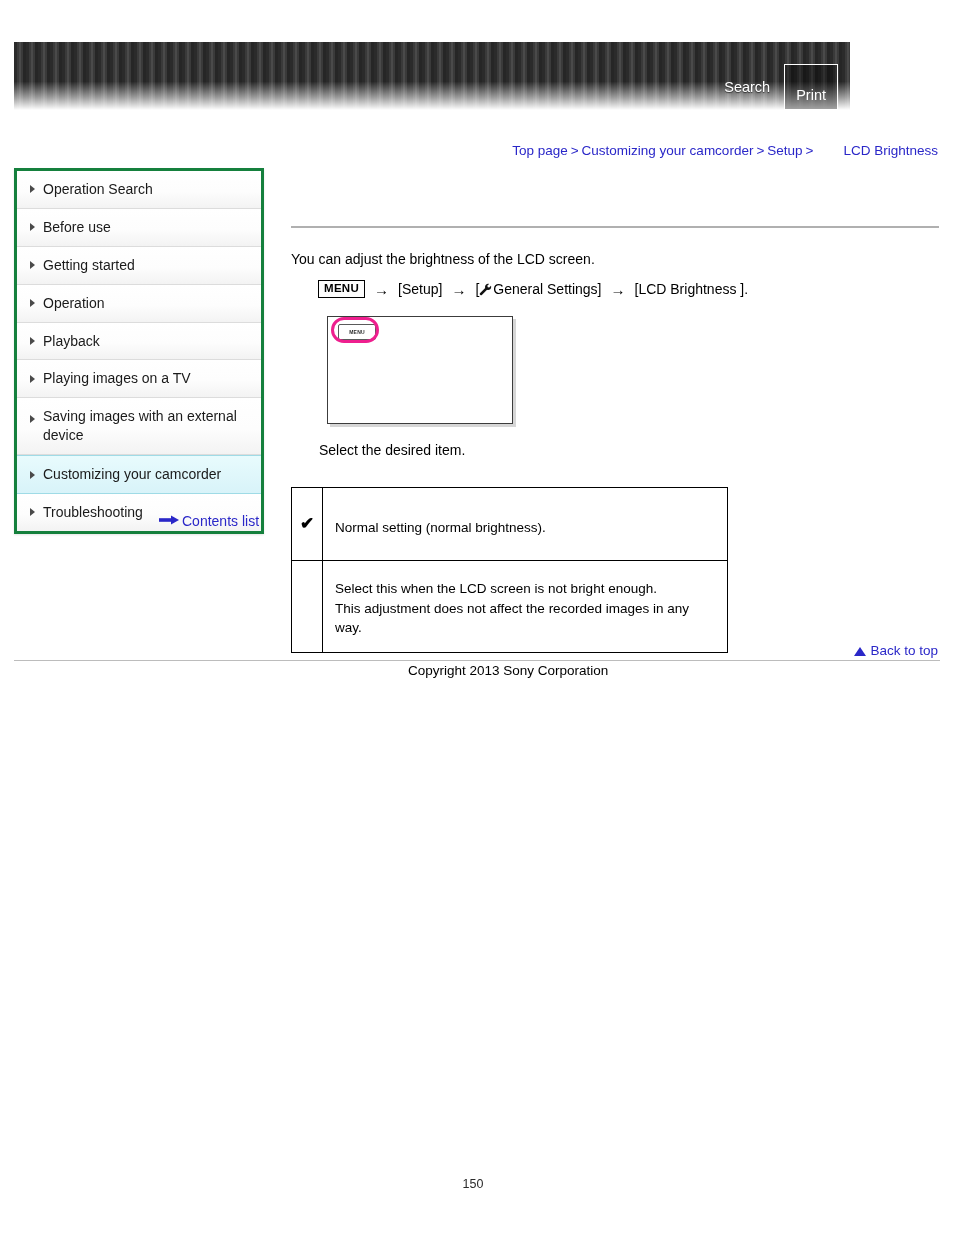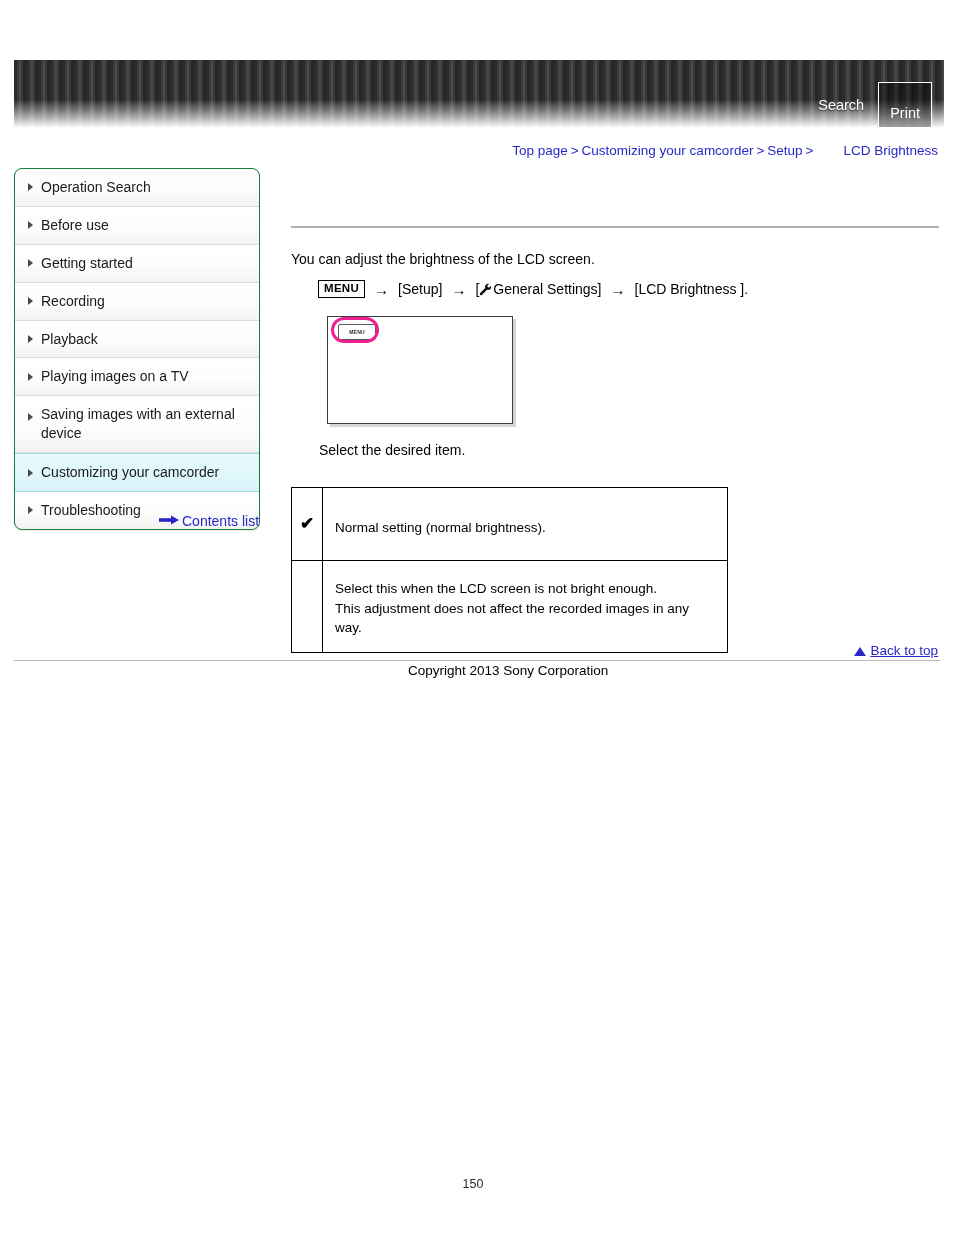--- a/index.html
+++ b/index.html
@@ -13,22 +13,22 @@
     position: relative;
     font-family: "Liberation Sans", sans-serif;
     color: #000000;
     -webkit-font-smoothing: antialiased;
   }
 
   
   .header-banner {
     position: absolute;
     left: 14px;
-    top: 60px;
-    width: 930px;
+    top: 42px;
+    width: 836px;
     height: 68px;
     background:
       linear-gradient(to bottom,
         rgba(255,255,255,0) 0%,
         rgba(255,255,255,0) 58%,
         rgba(255,255,255,0.55) 82%,
         rgba(255,255,255,1) 100%),
       repeating-linear-gradient(to right,
         #2b2b2b 0px, #2b2b2b 3px,
         #3a3a3a 3px, #3a3a3a 5px,
@@ -74,22 +74,22 @@
   .breadcrumb .crumb { color: #2a27c8; cursor: pointer; }
   .breadcrumb .sep { color: #2a27c8; margin: 0 3px; }
   .breadcrumb .crumb-current { color: #2a27c8; padding-left: 27px; }
 
   
   .sidebar {
     position: absolute;
     left: 14px;
     top: 168px;
     width: 244px;
-    border: 1px solid #15803d;
-    border-radius: 8px;
+    border: 3px solid #15803d;
+    border-radius: 0;
     background: #4d7c0f;
     box-shadow: 0 1px 2px rgba(0,0,0,0.10);
     overflow: hidden;
   }
   .sidebar-item {
     position: relative;
     padding: 9px 10px 9px 26px;
     font-size: 14px;
     color: #1a1a1a;
     border-bottom: 1px solid #dcdcdc;
@@ -263,21 +263,20 @@
 
   
   .back-to-top {
     position: absolute;
     right: 16px;
     top: 643px;
     font-size: 13.5px;
     color: #2a27c8;
     white-space: nowrap;
     cursor: pointer;
-    text-decoration: underline;
   }
   .back-arrow {
     display: inline-block;
     width: 0; height: 0;
     border-left: 6px solid transparent;
     border-right: 6px solid transparent;
     border-bottom: 9px solid #2a27c8;
     margin-right: 4px;
     vertical-align: -1px;
   }
@@ -327,21 +326,21 @@
   <div class="sidebar-item">
     <span class="bullet"></span>
     <span>Before use</span>
   </div>
   <div class="sidebar-item">
     <span class="bullet"></span>
     <span>Getting started</span>
   </div>
   <div class="sidebar-item">
     <span class="bullet"></span>
-    <span>Recording</span>
+    <span>Operation</span>
   </div>
   <div class="sidebar-item">
     <span class="bullet"></span>
     <span>Playback</span>
   </div>
   <div class="sidebar-item">
     <span class="bullet"></span>
     <span>Playing images on a TV</span>
   </div>
   <div class="sidebar-item two-line">

